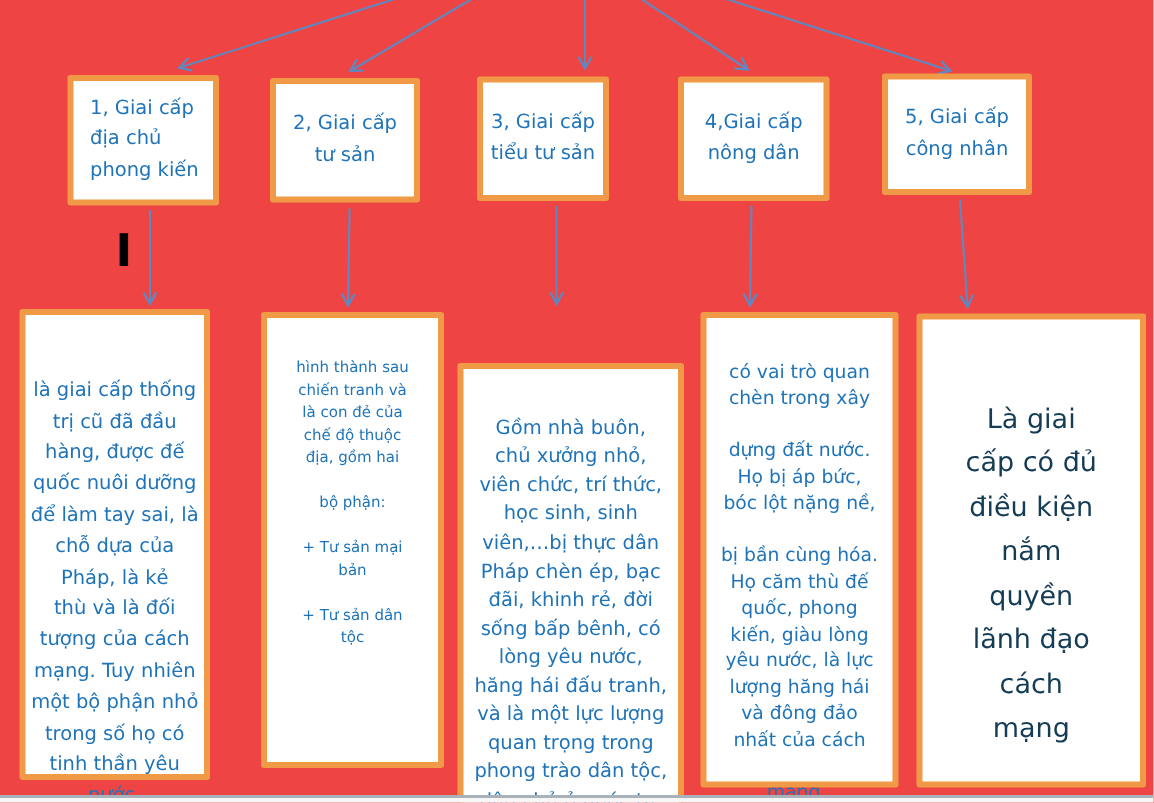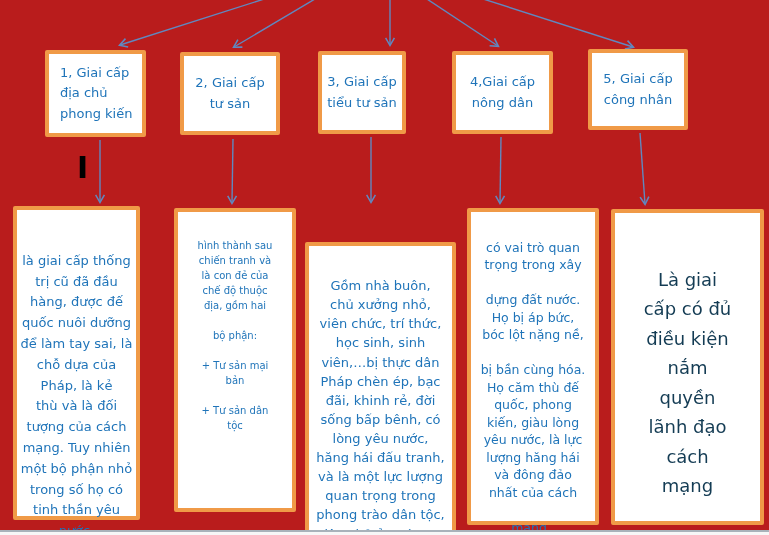--- a/index.html
+++ b/index.html
@@ -1,17 +1,17 @@
 <!DOCTYPE html>
 <html><head>
 <meta charset="utf-8">
 <style>
   html,body { margin:0; padding:0; background:#ffffff; }
   .canvas {
-    position:relative; width:769px; height:535px; background:#b91c1c;
+    position:relative; width:769px; height:535px; background:#ef4444;
     font-family:"DejaVu Sans","Liberation Sans",sans-serif; overflow:hidden;
   }
   svg.arrows { position:absolute; left:0; top:0; z-index:1; }
   .box {
     position:absolute; box-sizing:border-box; background:#ffffff;
     border:4px solid #F09A47; border-radius:2px; z-index:2;
     color:#1F74B9; text-align:center; white-space:pre-line;
   }
   .hbox { display:flex; align-items:center; justify-content:center;
           font-size:13px; line-height:1.58; }
@@ -136,21 +136,21 @@
 sống bấp bênh, có
 lòng yêu nước,
 hăng hái đấu tranh,
 và là một lực lượng
 quan trọng trong
 phong trào dân tộc,
 dân chủ ở nước ta.</span>
   </div>
   <div class="box d4">
     <span>có vai trò quan
-trọng trong xây
+chèn trong xây
 
 dựng đất nước.
 Họ bị áp bức,
 bóc lột nặng nề,
 
 bị bần cùng hóa.
 Họ căm thù đế
 quốc, phong
 kiến, giàu lòng
 yêu nước, là lực

